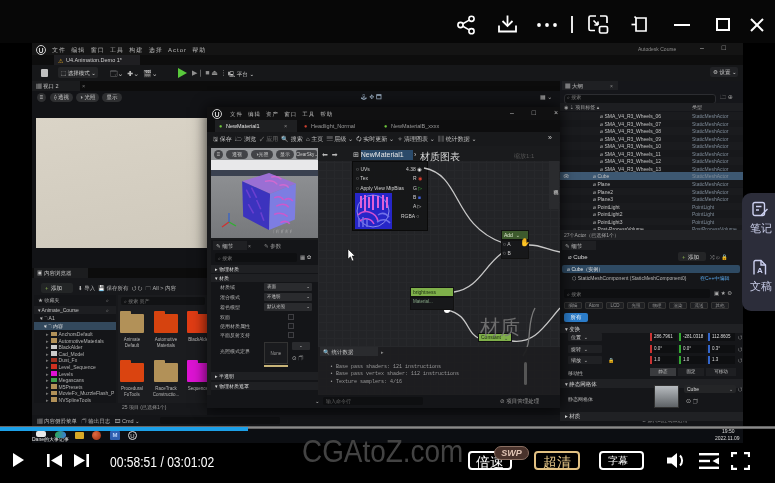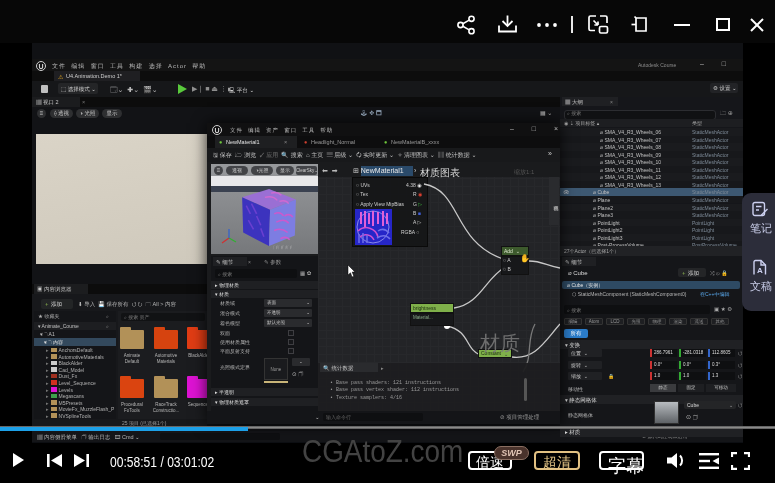--- a/index.html
+++ b/index.html
@@ -62,21 +62,21 @@
   <div class="a" style="left:674px;top:24px;width:16px;height:2px;background:#fff;"></div>
   <div class="a" style="left:716px;top:18px;width:14px;height:13px;border:2px solid #fff;"></div>
   <svg class="a" style="left:749px;top:17px" width="16" height="16" viewBox="0 0 16 16">
     <g stroke="#fff" stroke-width="2">
         <line x1="2" y1="2" x2="14" y2="14"></line>
         <line x1="14" y1="2" x2="2" y2="14"></line>
       </g>
   </svg>
 
   <div class="a" style="left:32px;top:43px;width:711px;height:400px;background:#101114;overflow:hidden;">
-   <div class="a" style="left:0;top:16px;width:711px;height:400px;" id="v">
+   <div class="a" style="left:0;top:0;width:711px;height:400px;" id="v">
 
     <div class="a" style="left:0;top:0;width:711px;height:12px;background:#141414;"></div>
     <div class="a" style="left:4px;top:2px;width:10px;height:10px;border-radius:50%;border:1px solid #cfcfcf;color:#ddd;font-size:7px;text-align:center;line-height:9px;font-weight:bold;">U</div>
     <div class="t" style="left:20px;top:3px;font-size:6px;color:#b9b9b9;letter-spacing:1px;">文件&nbsp;&nbsp;编辑&nbsp;&nbsp;窗口&nbsp;&nbsp;工具&nbsp;&nbsp;构建&nbsp;&nbsp;选择&nbsp;&nbsp;Actor&nbsp;&nbsp;帮助</div>
     <div class="t" style="left:606px;top:3px;font-size:5px;color:#8d8d8d;">Autodesk&nbsp;Course</div>
     <div class="t" style="left:668px;top:1px;font-size:7px;color:#bbb;letter-spacing:8px;">–&nbsp;□&nbsp;×</div>
 
     <div class="a" style="left:0;top:12px;width:711px;height:10px;background:#0d0d0d;"></div>
     <div class="a" style="left:22px;top:12px;width:86px;height:10px;background:#1f1f22;"></div>
     <div class="t" style="left:26px;top:14px;font-size:6px;color:#e0a520;">⚠</div>
@@ -488,21 +488,21 @@
   <div class="t" style="left:110px;top:453px;font-size:15.5px;color:#fff;transform:scaleX(.78);transform-origin:0 0;">00:58:51 / 03:01:02</div>
 
   <div class="a" style="left:468px;top:451px;width:44px;height:19px;border:2px solid #fff;border-radius:4px;"></div>
   <div class="t" style="left:476px;top:454px;font-size:14px;color:#fff;">倍速</div>
   <div class="a" style="left:494px;top:446px;width:35px;height:14px;background:#4a332c;border:1px solid #8a6f62;border-radius:7px;color:#e0c4b4;font-size:9px;font-weight:bold;font-style:italic;text-align:center;line-height:13px;">SWP</div>
 
   <div class="a" style="left:534px;top:451px;width:46px;height:19px;border:2px solid #e2c183;border-radius:4px;"></div>
   <div class="t" style="left:543px;top:454px;font-size:14px;color:#e8c888;">超清</div>
 
   <div class="a" style="left:599px;top:451px;width:45px;height:19px;border:2px solid #fff;border-radius:4px;"></div>
-  <div class="t" style="left:608px;top:454px;font-size:18px;color:#fff;">字幕</div>
+  <div class="t" style="left:608px;top:454px;font-size:10px;color:#fff;">字幕</div>
 
   <svg class="a" style="left:666px;top:452px" width="22" height="17" viewBox="0 0 22 17">
     <polygon points="1,5.5 5.5,5.5 11,1 11,16 5.5,11.5 1,11.5" fill="#fff"></polygon>
     <path d="M14 3.5 A 7 7 0 0 1 14 13.5" stroke="#fff" stroke-width="2" fill="none"></path>
   </svg>
 
   <svg class="a" style="left:699px;top:453px" width="20" height="16" viewBox="0 0 20 16">
     <rect x="0" y="0" width="20" height="2.4" fill="#fff"></rect>
     <rect x="0" y="6.8" width="11" height="2.4" fill="#fff"></rect>
     <polygon points="20,4.5 20,11.5 13.5,8" fill="#fff"></polygon>

